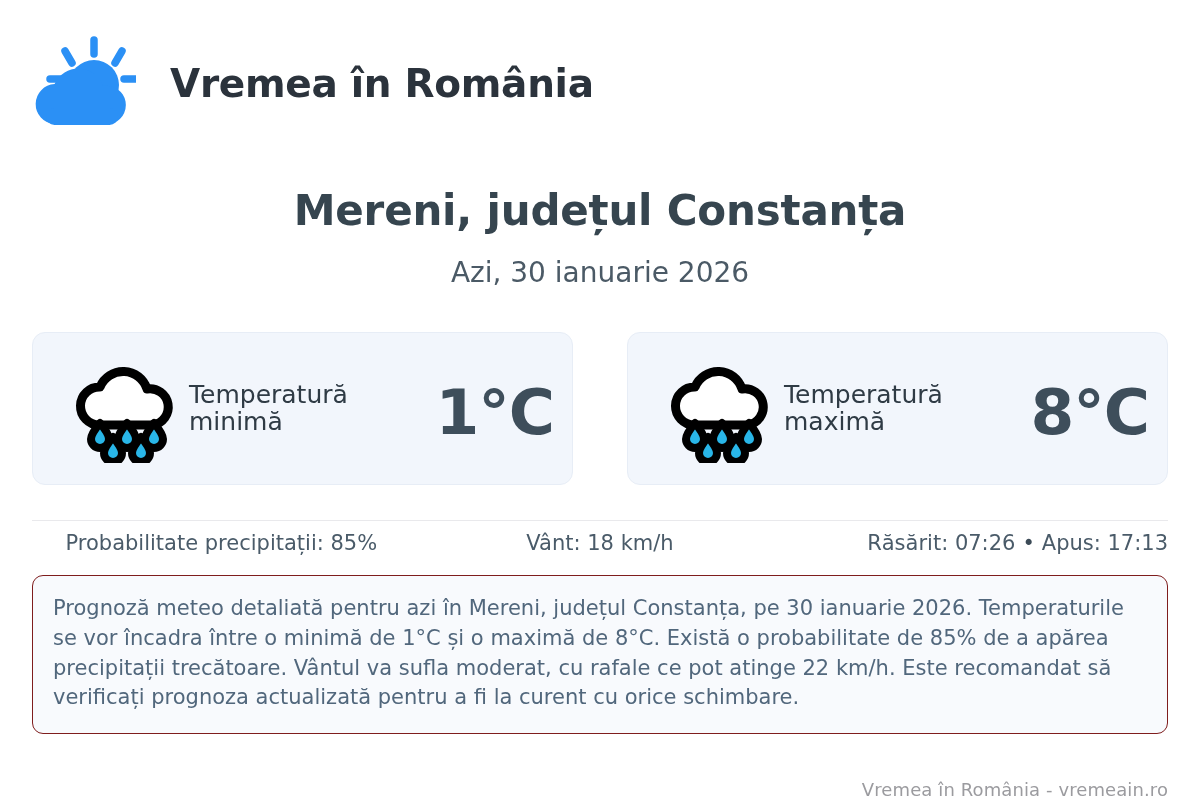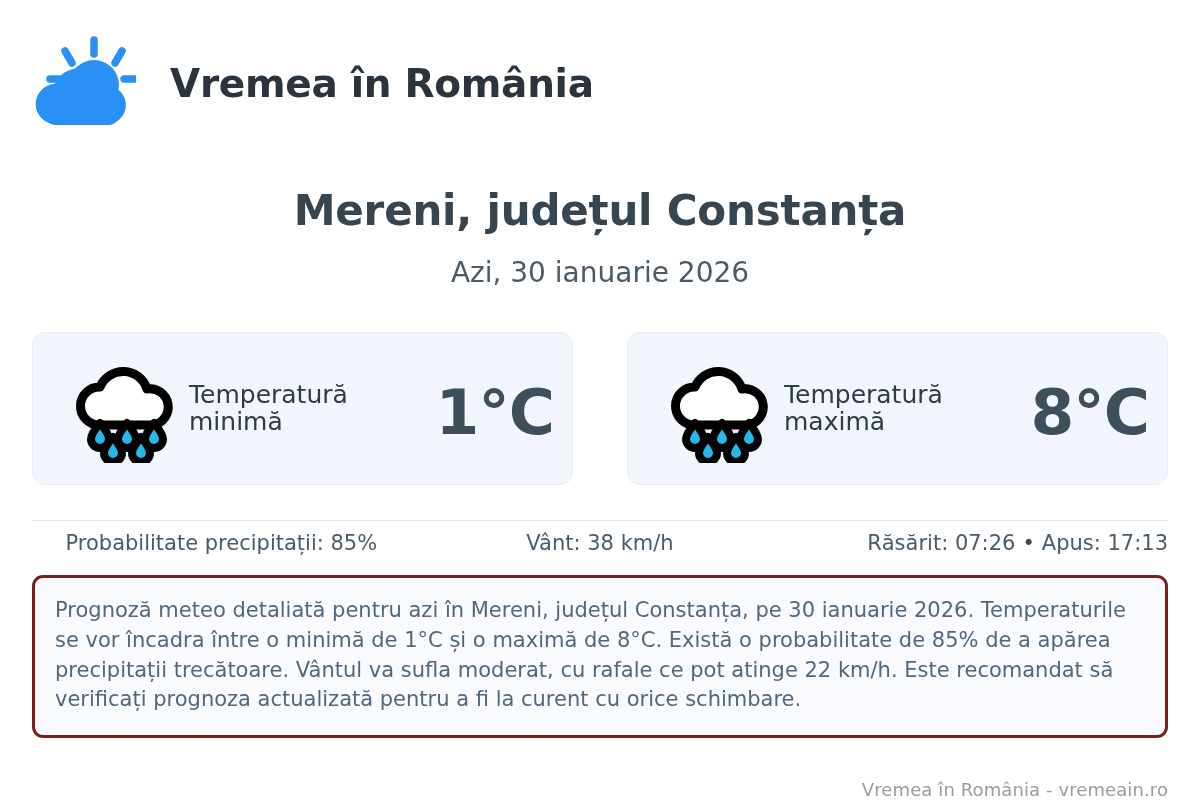--- a/index.html
+++ b/index.html
@@ -125,21 +125,21 @@
     color: #4a5b69;
   }
   .stat-left   { flex: 1 1 0; text-align: center; }
   .stat-center { flex: 1 1 0; text-align: center; }
   .stat-right  { flex: 1 1 0; text-align: right; white-space: nowrap; }
   .dot-sep { padding: 0 7px; color: #3c4b57; }
 
   
   .description {
     background: #f8fafd;
-    border: 3px solid #7f1d1d;
+    border: 1px solid #7f1d1d;
     border-radius: 11px;
     margin-top: 10px;
     padding: 18px 20px 20px 20px;
     box-sizing: border-box;
     font-size: 21px;
     line-height: 1.42;
     color: #51677c;
   }
 
   
@@ -217,21 +217,21 @@
         <div class="card-value">8°C</div>
       </div>
     </div>
 
   </div>
 
   <div class="divider"></div>
 
   <div class="stats">
     <div class="stat-left">Probabilitate precipitații: 85%</div>
-    <div class="stat-center">Vânt: 38 km/h</div>
+    <div class="stat-center">Vânt: 18 km/h</div>
     <div class="stat-right">
       <span>Răsărit: 07:26</span><span class="dot-sep">•</span><span>Apus: 17:13</span>
     </div>
   </div>
 
   <div class="description">Prognoză meteo detaliată pentru azi în Mereni, județul Constanța, pe 30 ianuarie 2026. Temperaturile se vor încadra între o minimă de 1°C și o maximă de 8°C. Există o probabilitate de 85% de a apărea precipitații trecătoare. Vântul va sufla moderat, cu rafale ce pot atinge 22 km/h. Este recomandat să verificați prognoza actualizată pentru a fi la curent cu orice schimbare.</div>
 
   <div class="footer">Vremea în România - vremeain.ro</div>
 
 </div>

